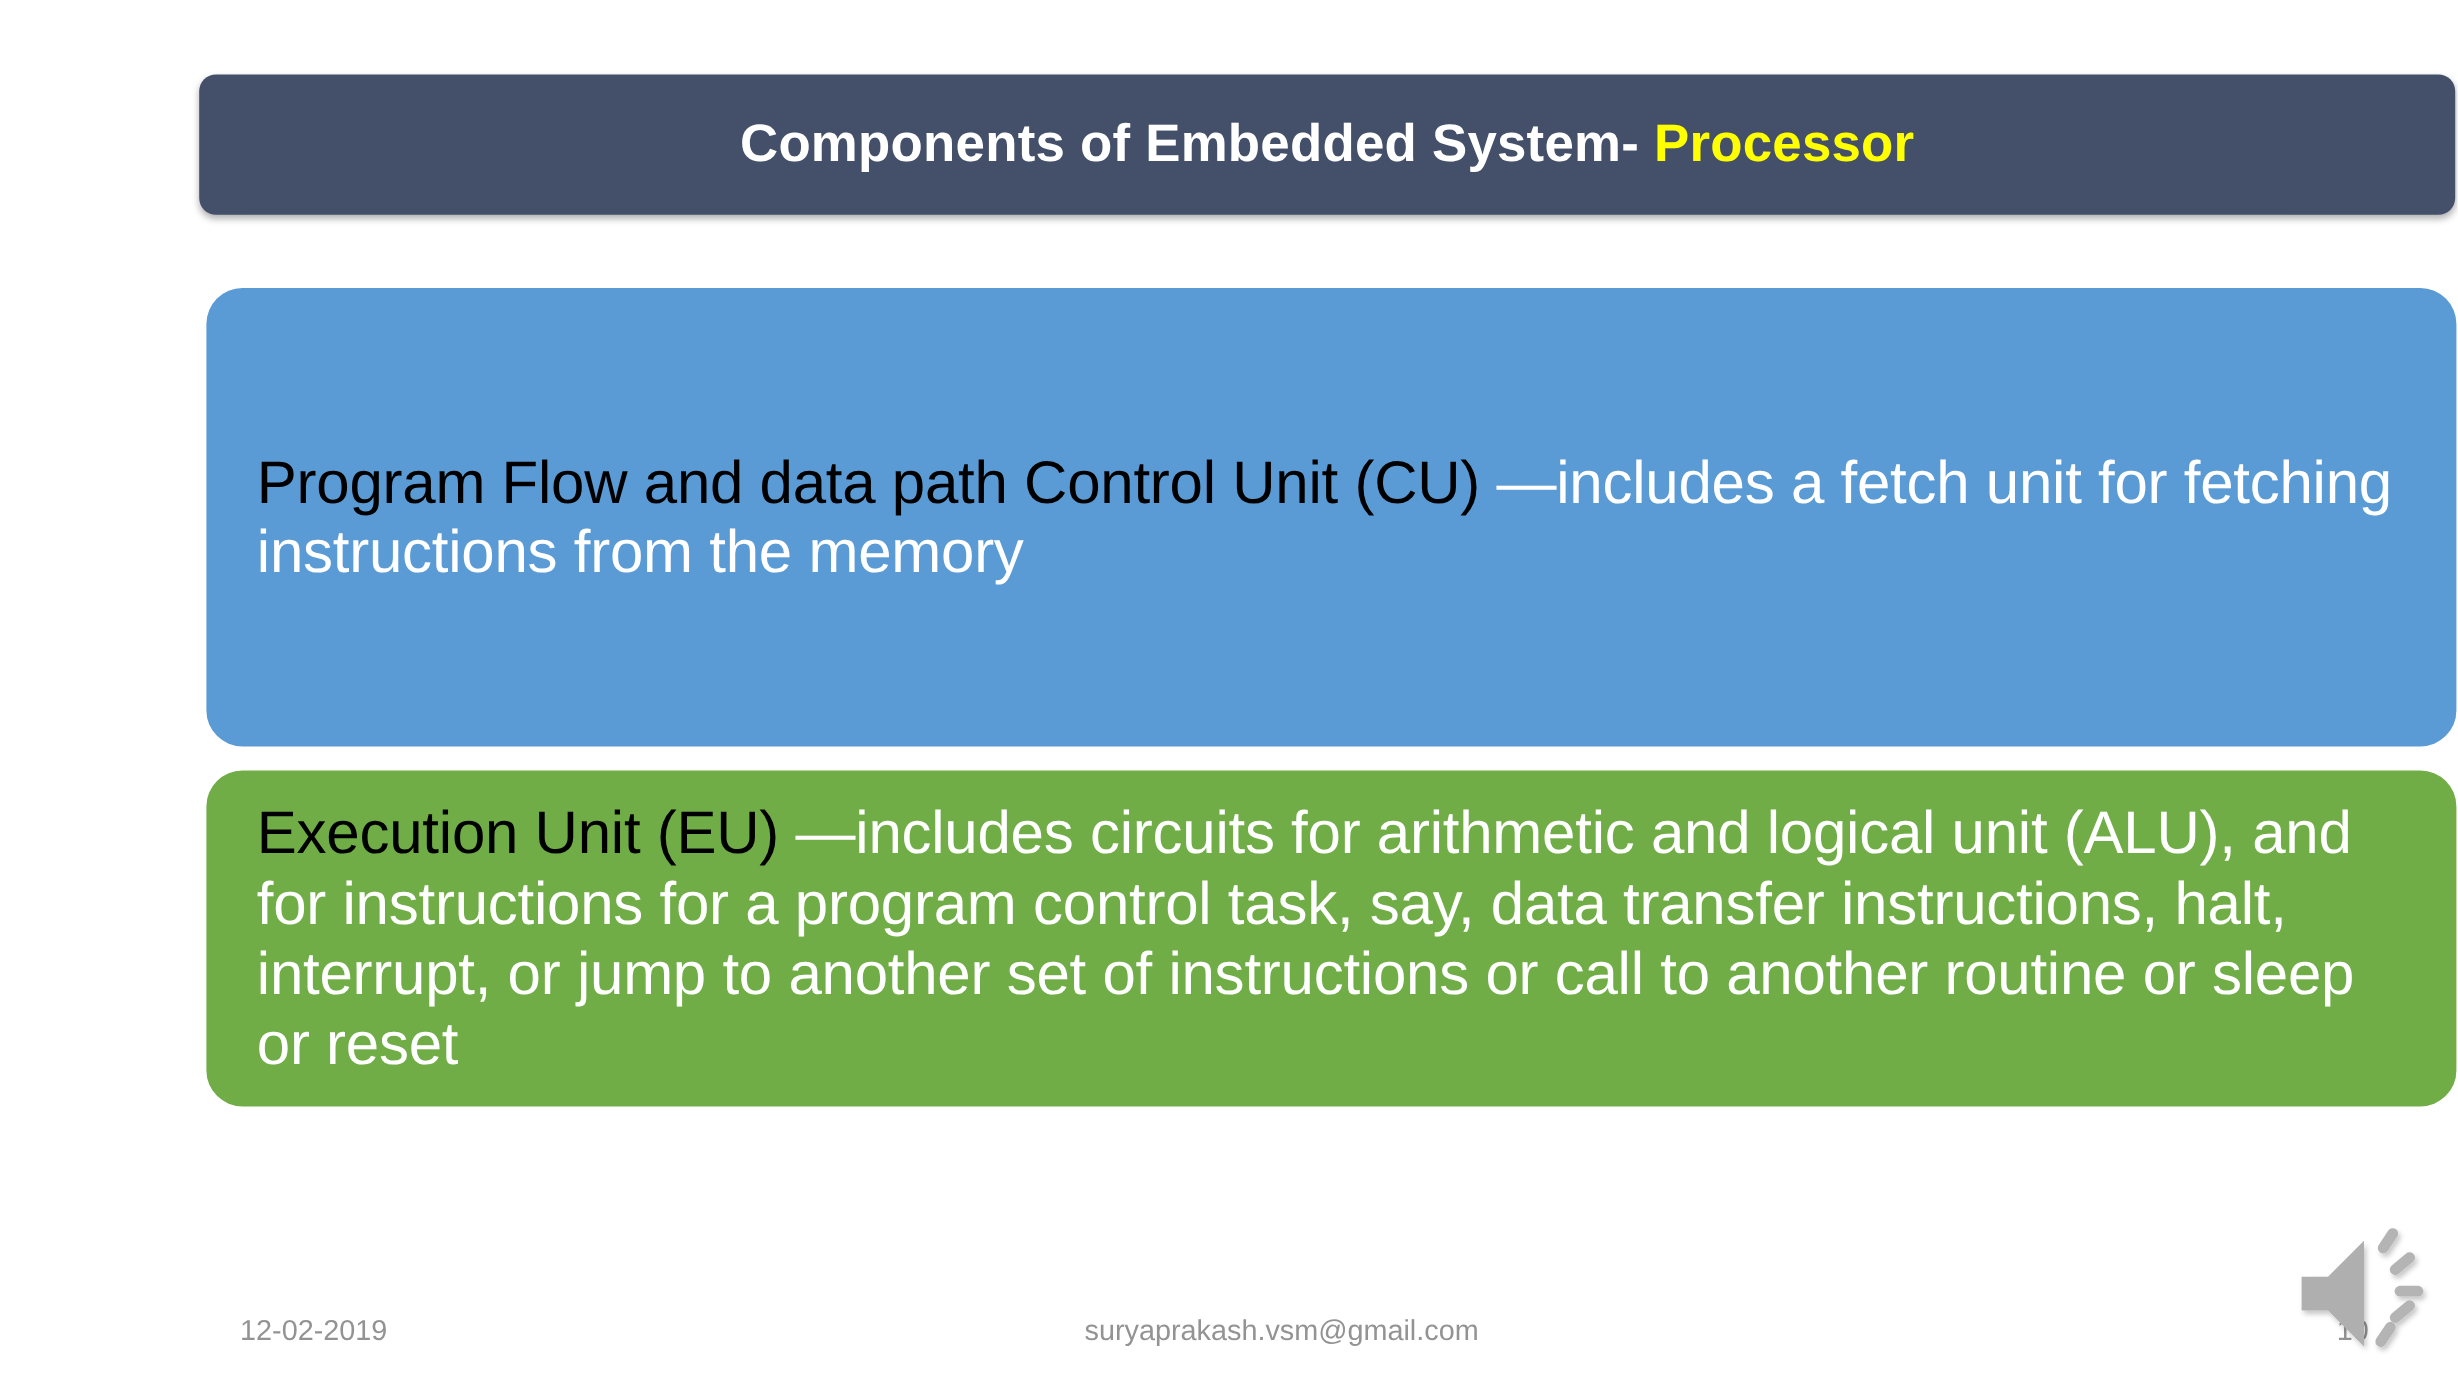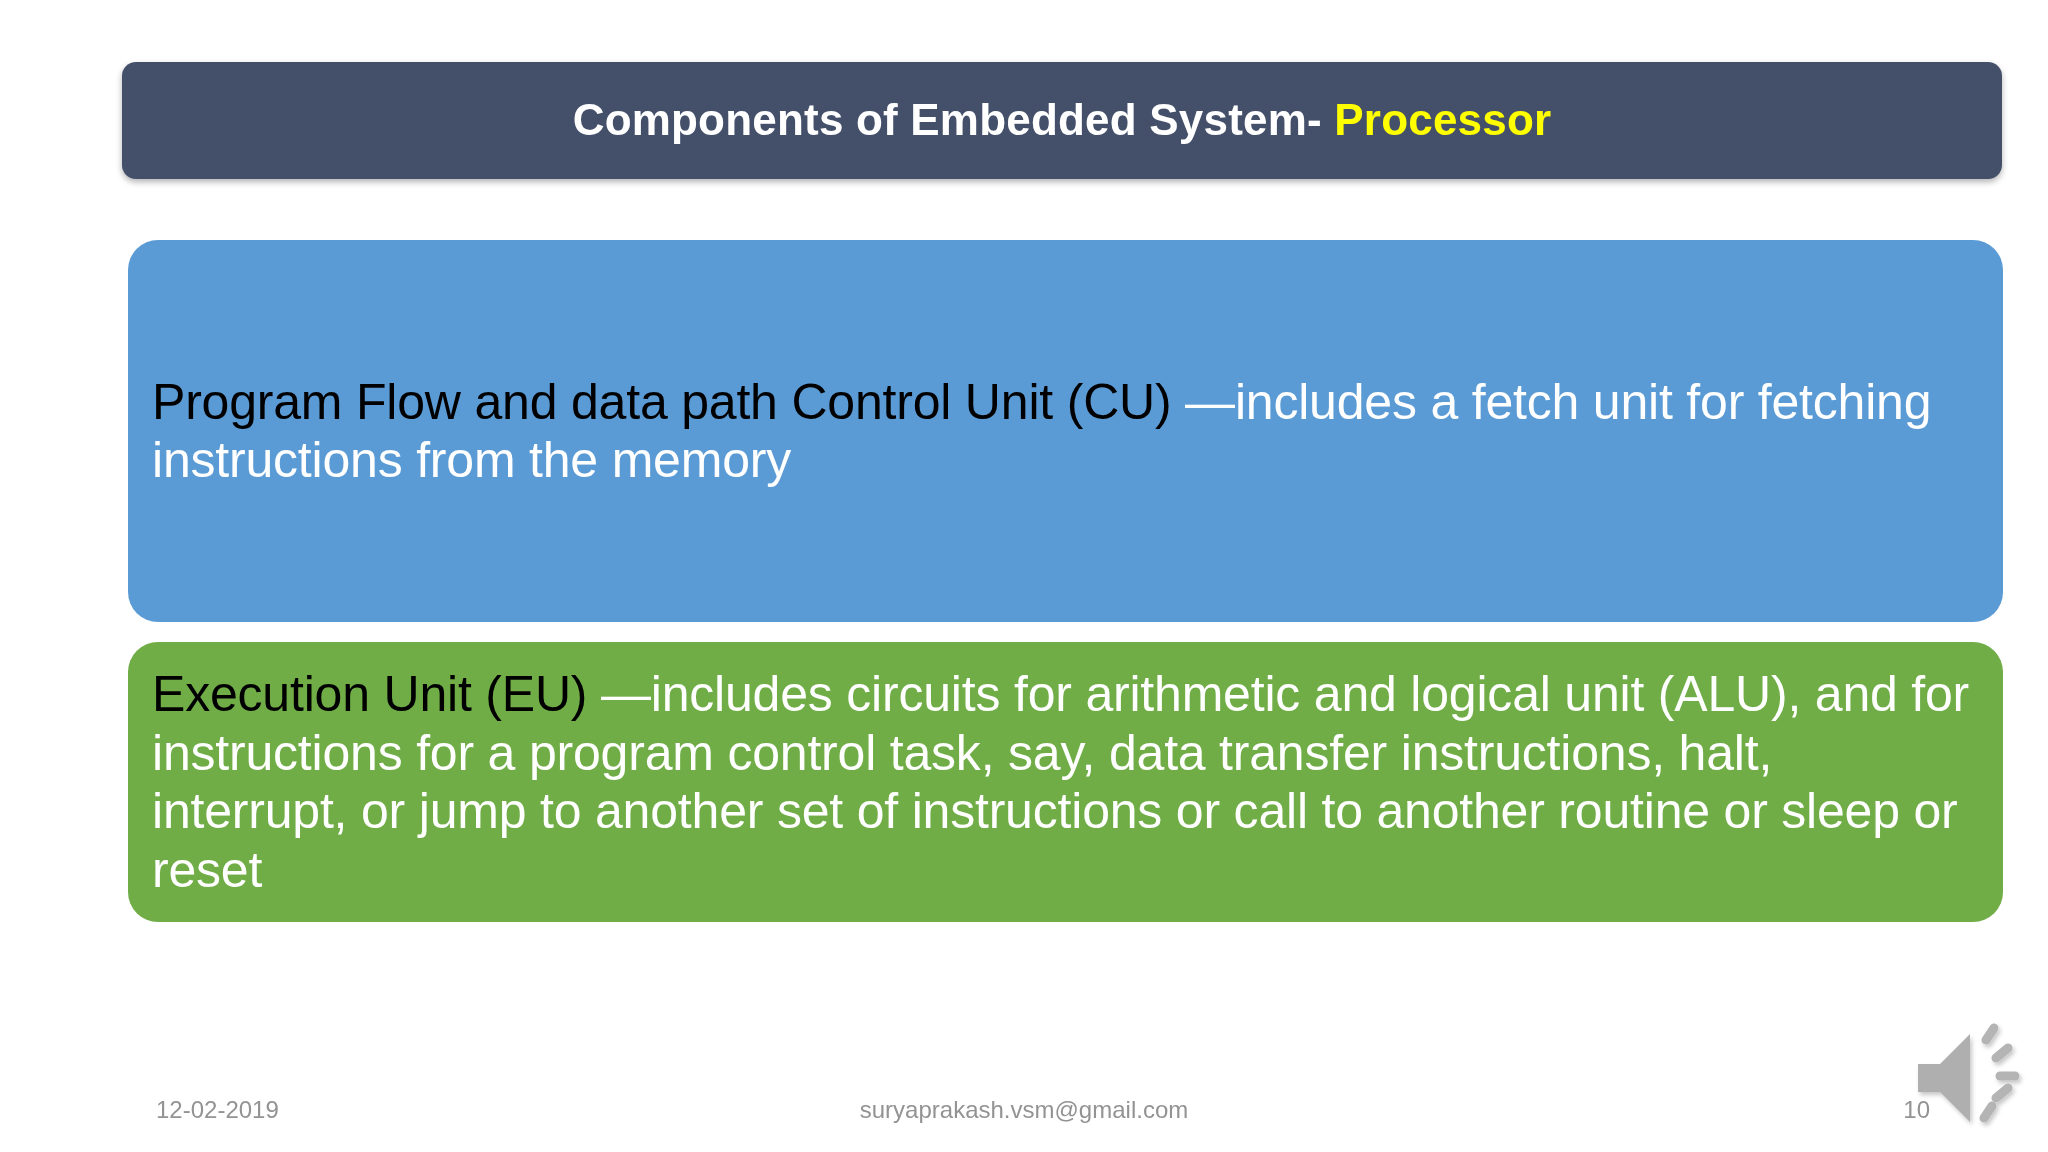--- a/index.html
+++ b/index.html
@@ -14,20 +14,21 @@
     position: relative;
     overflow: hidden;
     font-family: "Liberation Sans", sans-serif;
     background: #ffffff;
   }
 
   .slide {
     position: absolute;
     inset: 0;
     background: #ffffff;
+    margin-left: 44px;
   }
 
   
   .title-bar {
     position: absolute;
     left: 122px;
     top: 62px;
     width: 1880px;
     height: 117px;
     background: #44506A;
@@ -51,21 +52,21 @@
   .title-accent {
     color: #FFFF00;
     font-weight: bold;
   }
 
   
   .content-box {
     position: absolute;
     box-sizing: border-box;
     border-radius: 30px;
-    padding: 0 24px;
+    padding: 0 42px;
     display: flex;
     flex-direction: column;
     justify-content: center;
   }
   .box-blue {
     left: 128px;
     top: 240px;
     width: 1875px;
     height: 382px;
     background: #5B9BD5;

